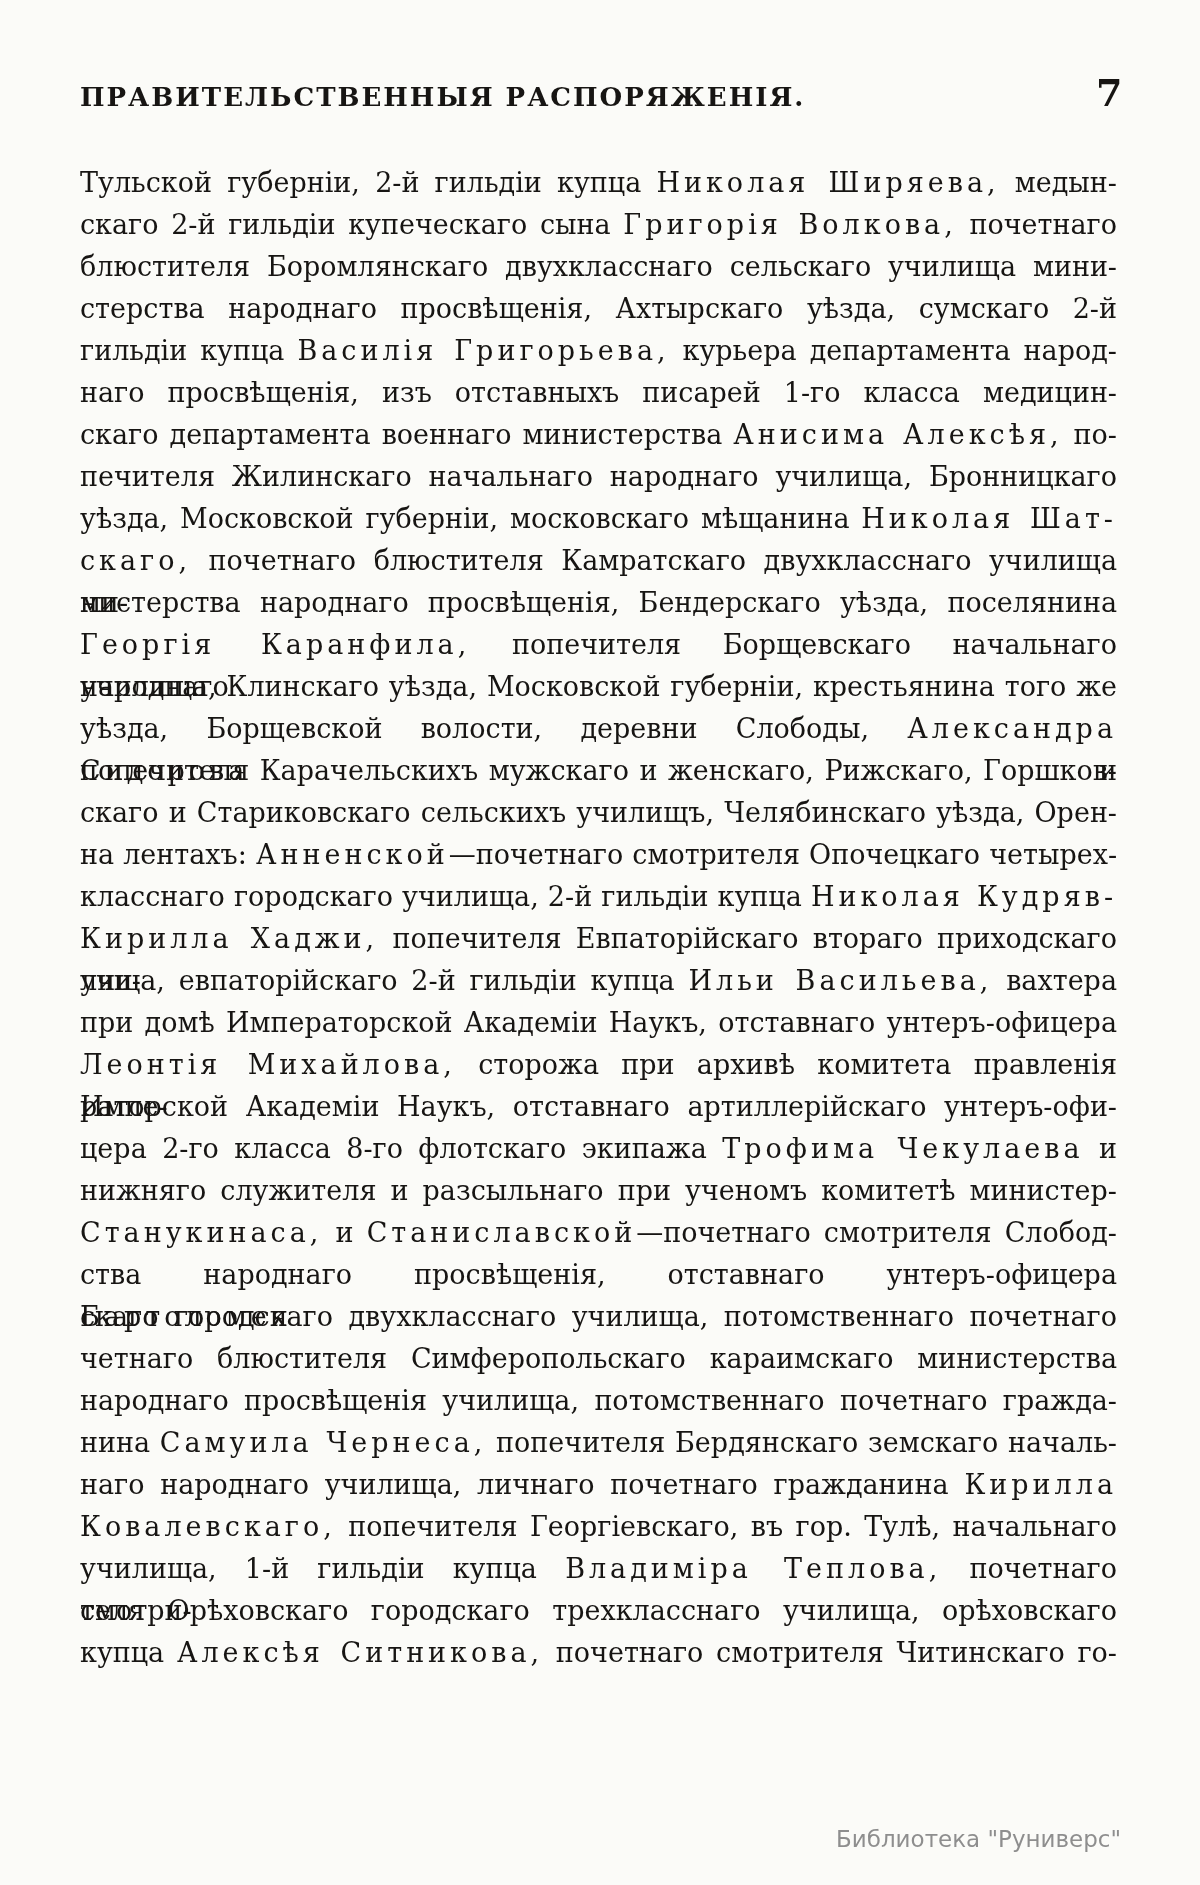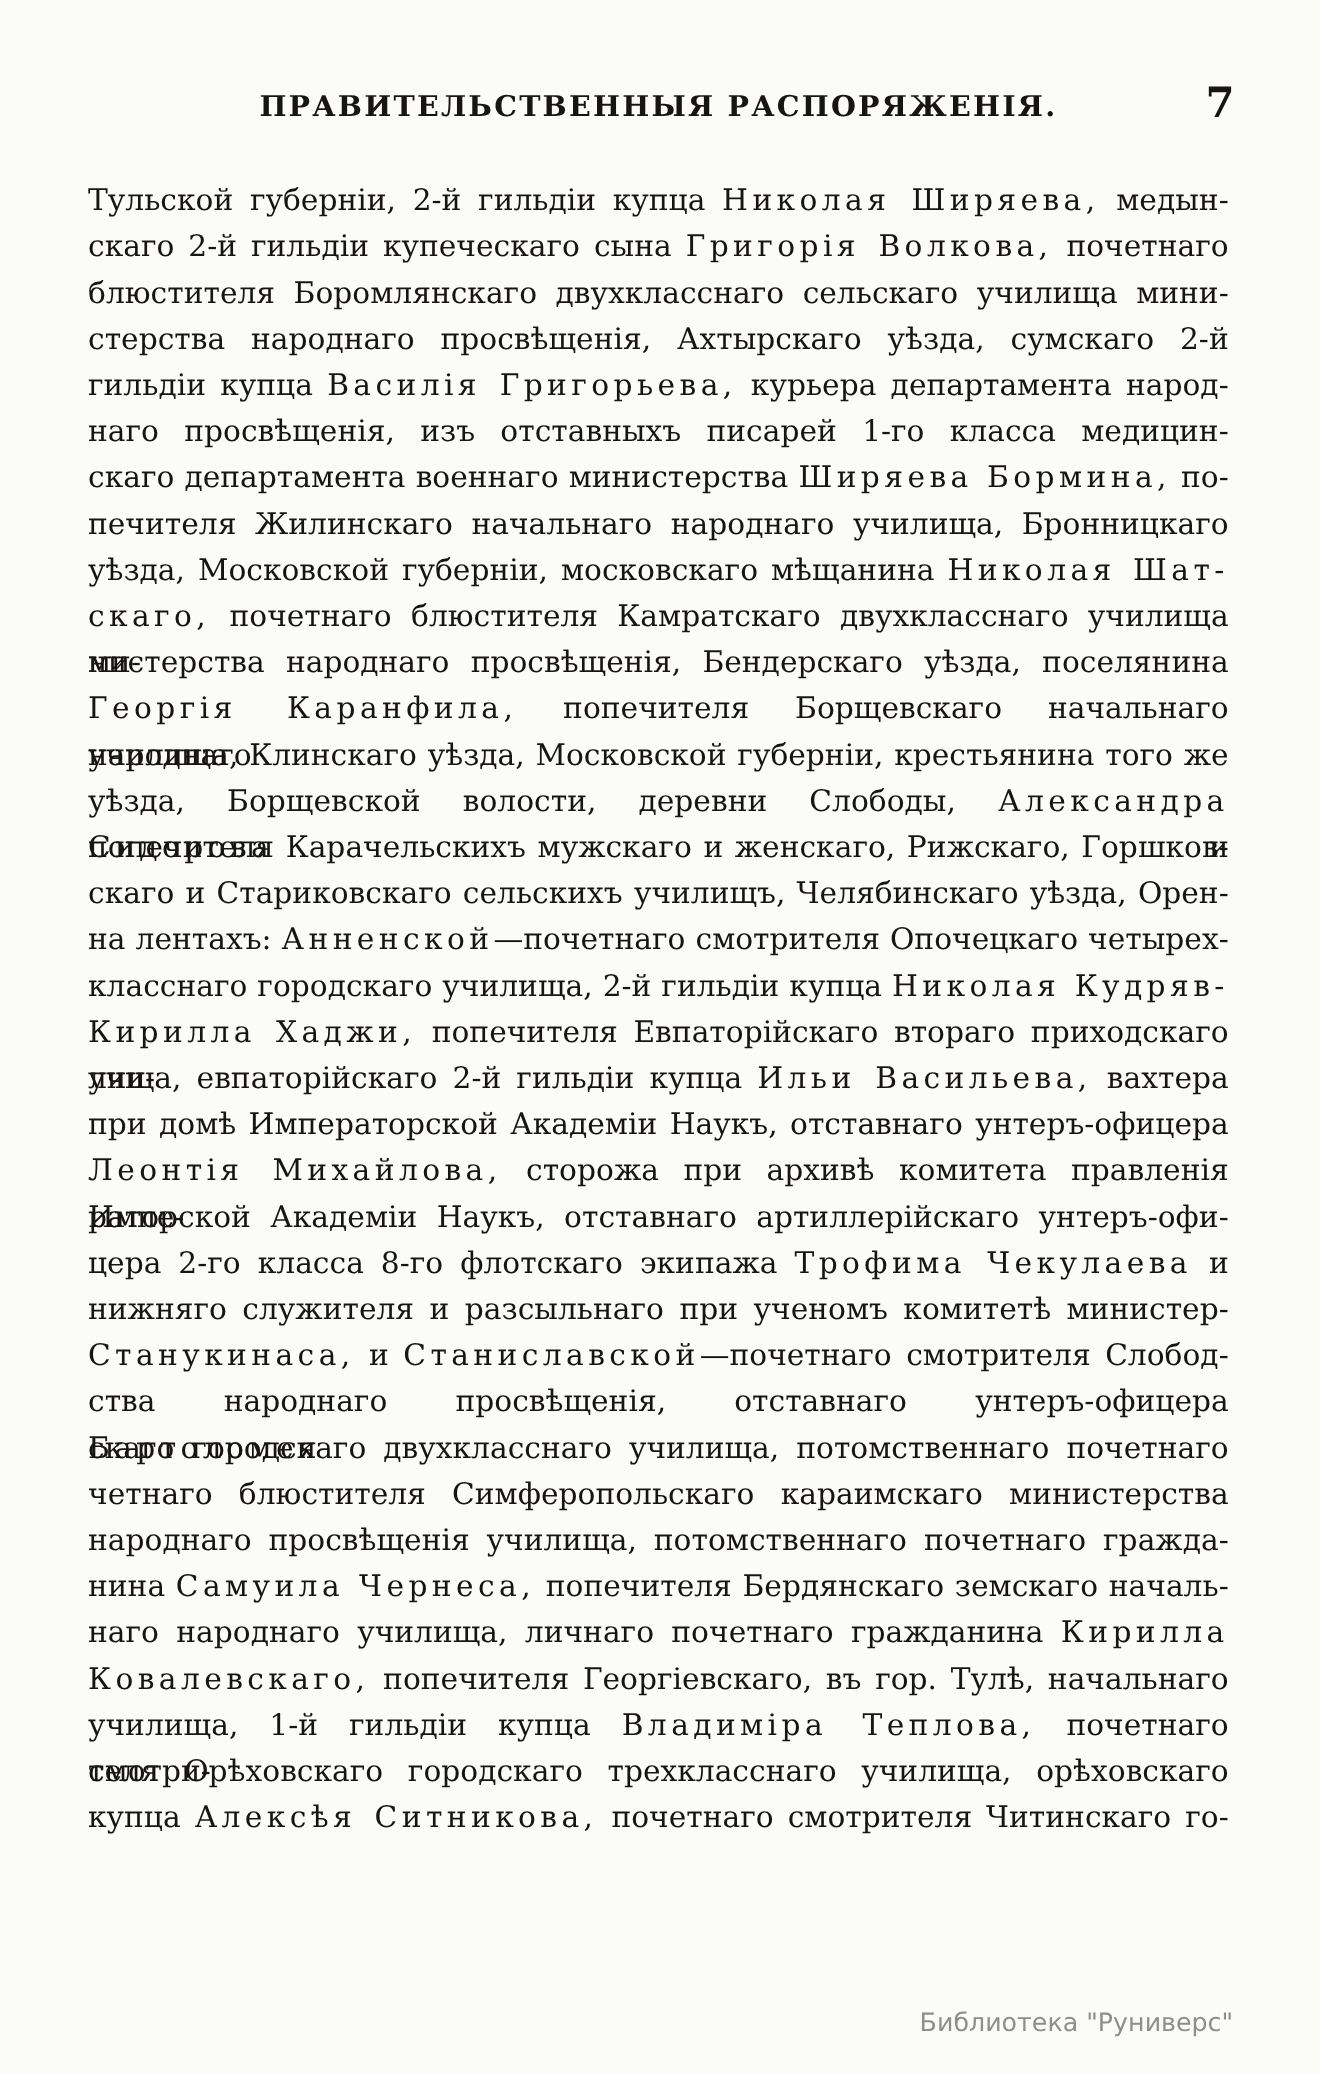--- a/index.html
+++ b/index.html
@@ -7,21 +7,20 @@
     width: 1200px; height: 1885px;
     background: #fbfbf8;
     position: relative;
     overflow: hidden;
     font-family: "DejaVu Serif", serif;
     color: #171513;
   }
   .page-header {
     position: absolute;
     left: 80px; top: 82px; width: 1037px;
-    text-align: center;
   }
   .running-title {
     font-size: 26px;
     font-weight: bold;
     letter-spacing: 2px;
     white-space: nowrap;
   }
   .page-number {
     position: absolute;
     left: 1096px; top: 70px;
@@ -61,21 +60,21 @@
 
 <div class="page-number">7</div>
 
 <div class="text-block">
     <div class="line"><span>Тульской губерніи, 2-й гильдіи купца </span><span class="em">Николая Ширяева,</span><span> медын-</span></div>
     <div class="line"><span>скаго 2-й гильдіи купеческаго сына </span><span class="em">Григорія Волкова,</span><span> почетнаго</span></div>
     <div class="line"><span>блюстителя Боромлянскаго двухкласснаго сельскаго училища мини-</span></div>
     <div class="line"><span>стерства народнаго просвѣщенія, Ахтырскаго уѣзда, сумскаго 2-й</span></div>
     <div class="line"><span>гильдіи купца </span><span class="em">Василія Григорьева,</span><span> курьера департамента народ-</span></div>
     <div class="line"><span>наго просвѣщенія, изъ отставныхъ писарей 1-го класса медицин-</span></div>
-    <div class="line"><span>скаго департамента военнаго министерства </span><span class="em">Ширяева Бормина,</span><span> по-</span></div>
+    <div class="line"><span>скаго департамента военнаго министерства </span><span class="em">Анисима Алексѣя,</span><span> по-</span></div>
     <div class="line"><span>печителя Жилинскаго начальнаго народнаго училища, Бронницкаго</span></div>
     <div class="line"><span>уѣзда, Московской губерніи, московскаго мѣщанина </span><span class="em">Николая Шат-</span></div>
     <div class="line"><span class="em">скаго,</span><span> почетнаго блюстителя Камратскаго двухкласснаго училища ми-</span></div>
     <div class="line"><span>нистерства народнаго просвѣщенія, Бендерскаго уѣзда, поселянина</span></div>
     <div class="line"><span class="em">Георгія Каранфила,</span><span> попечителя Борщевскаго начальнаго народнаго</span></div>
     <div class="line"><span>училища, Клинскаго уѣзда, Московской губерніи, крестьянина того же</span></div>
     <div class="line"><span>уѣзда, Борщевской волости, деревни Слободы, </span><span class="em">Александра Сидорова</span><span> и</span></div>
     <div class="line"><span>попечителя Карачельскихъ мужскаго и женскаго, Рижскаго, Горшков-</span></div>
     <div class="line"><span>скаго и Стариковскаго сельскихъ училищъ, Челябинскаго уѣзда, Орен-</span></div>
     <div class="line"><span>на лентахъ: </span><span class="em">Анненской</span><span>—почетнаго смотрителя Опочецкаго четырех-</span></div>

